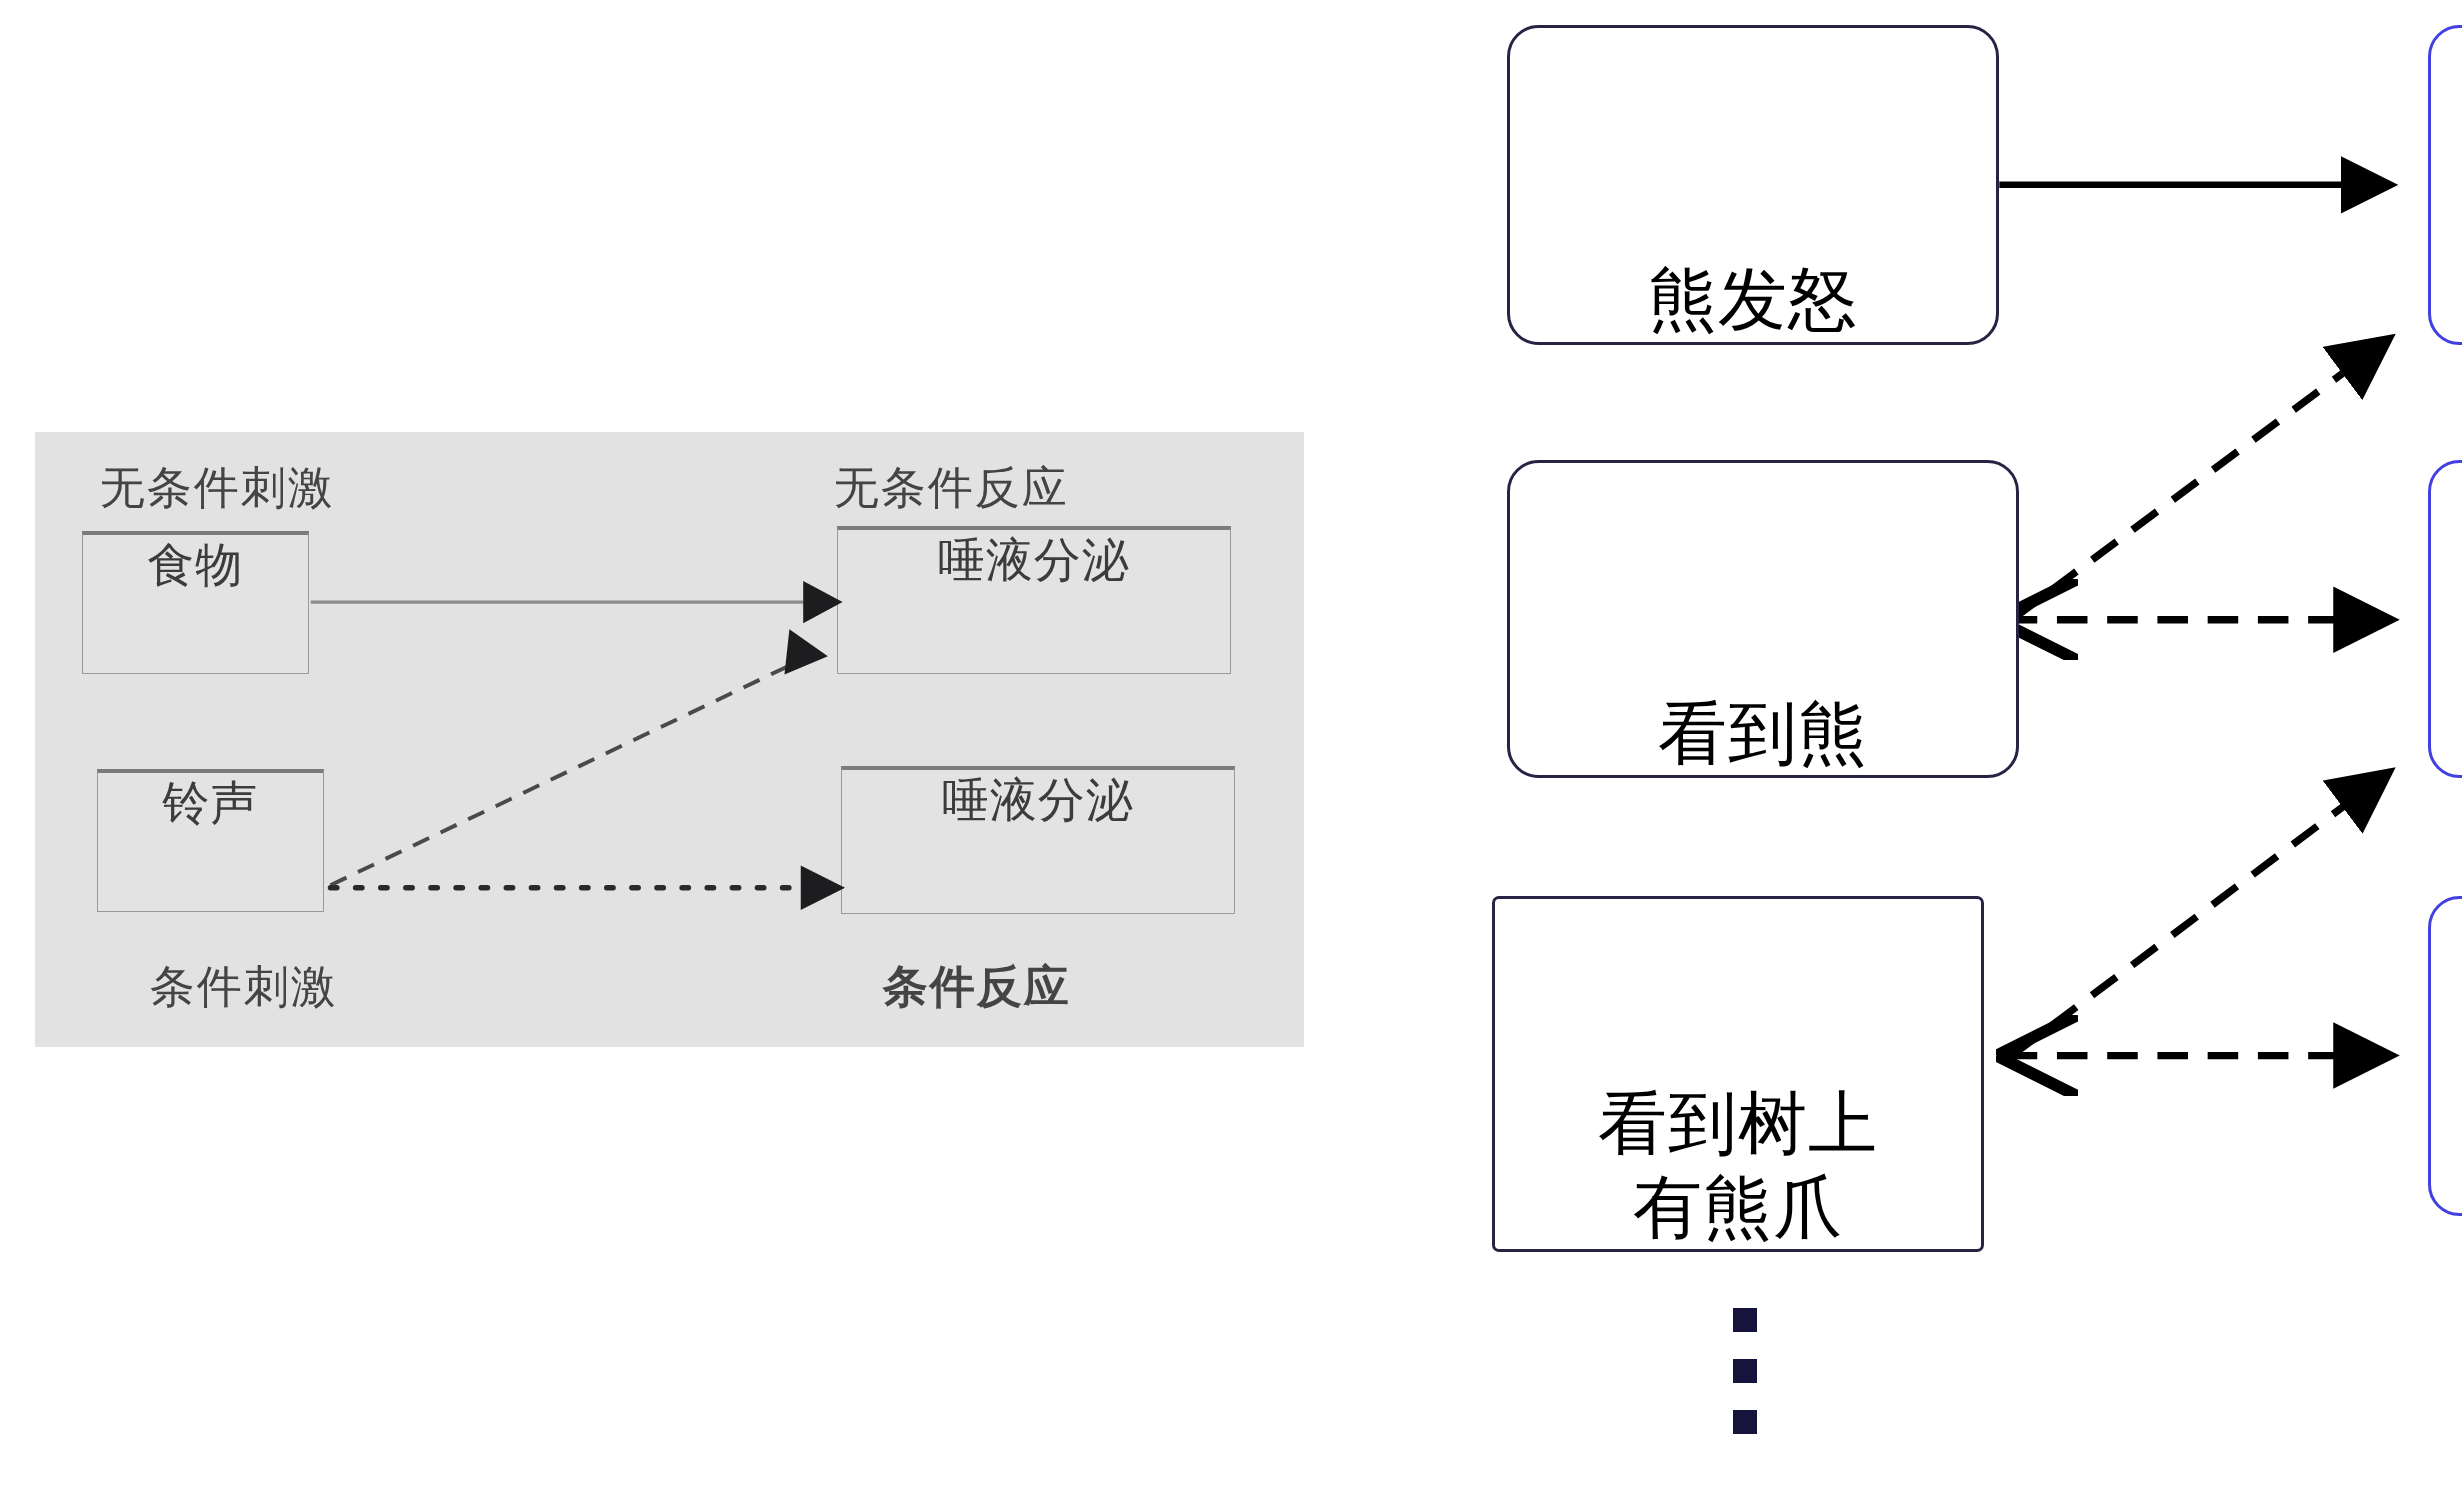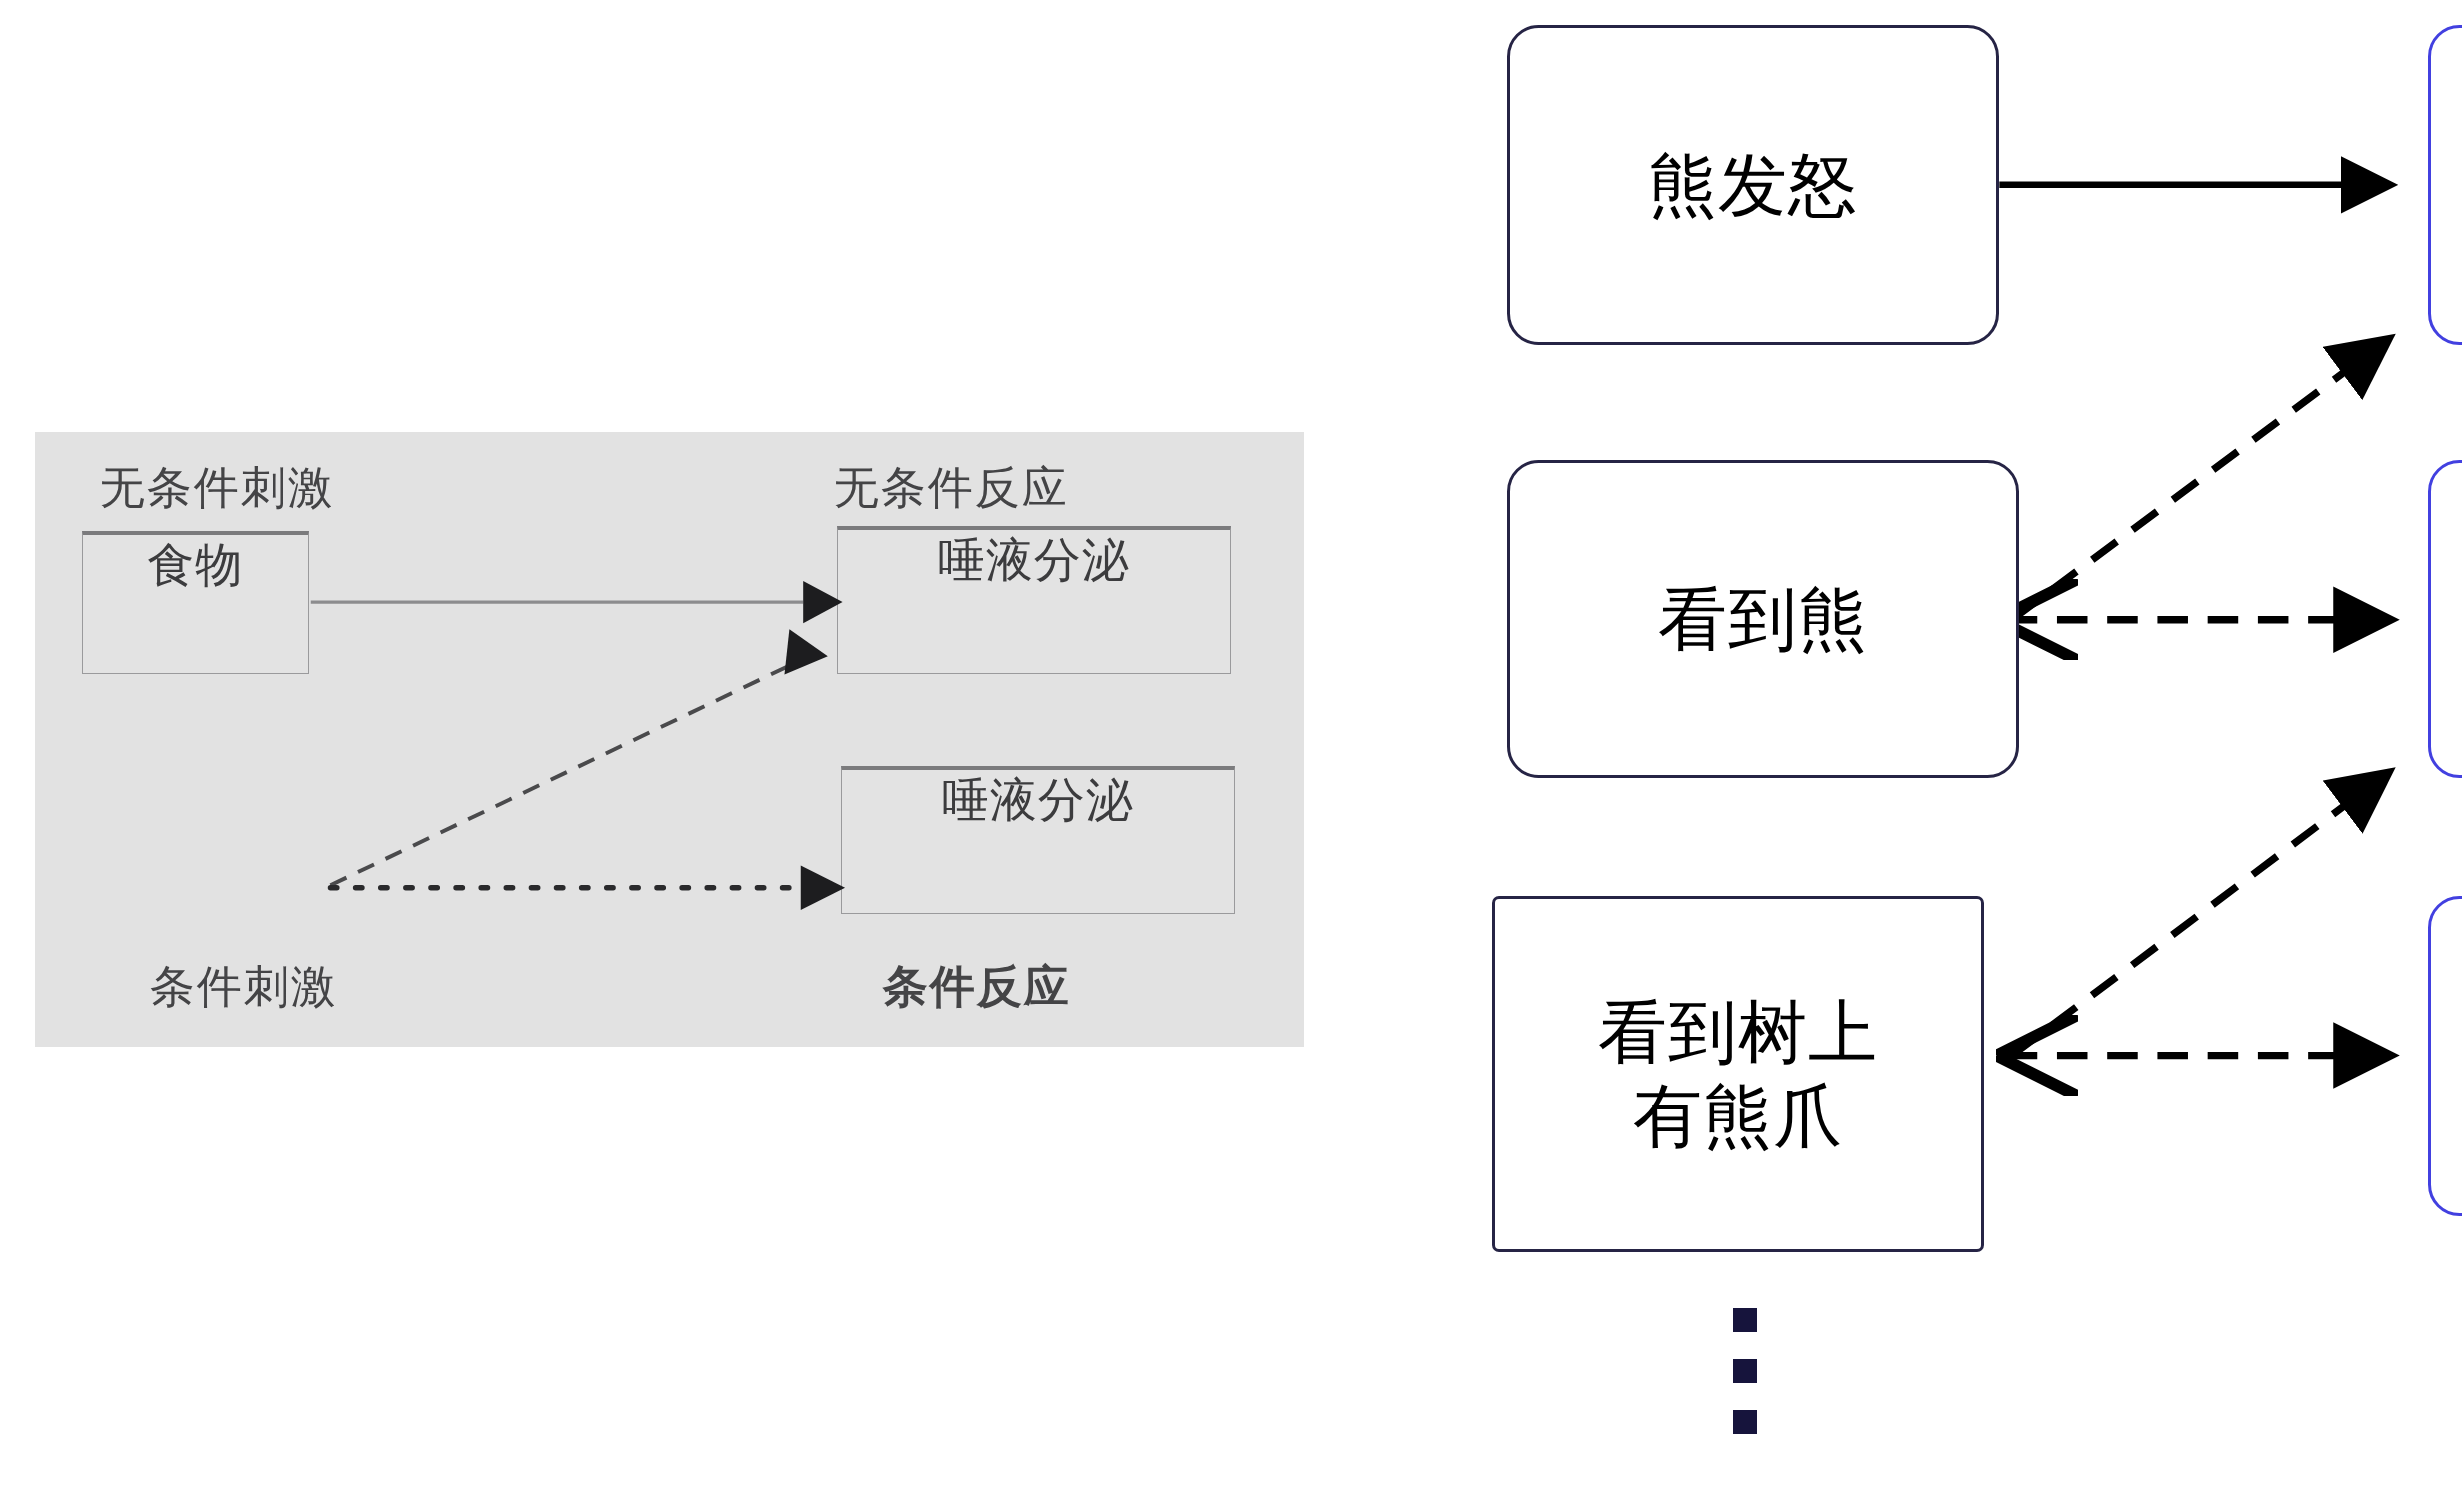--- a/index.html
+++ b/index.html
@@ -77,21 +77,21 @@
     position: absolute; left:0; top:0;
     width: 1878px; height: 1498px;
   }
 
   .node {
     position: absolute;
     box-sizing: border-box;
     background: #ffffff;
     border-radius: 31.5px;
     display: flex;
-    align-items: center;
+    align-items: flex-end;
     justify-content: center;
     text-align: center;
   }
   .node.dark  { border: 3.9px solid #262445; }
   .node.blue  { border: 3.9px solid #4240e0; }
 
   .node .label-cjk {
     font-family: "DejaVu Sans", "Liberation Sans", sans-serif;
     font-size: 69px;
     line-height: 1.22;
@@ -132,20 +132,23 @@
   <div class="lp-caption" id="lp-cap-ucr">无条件反应</div>
 
   <div class="lp-caption" id="lp-cap-cs">条件刺激</div>
 
   <div class="lp-caption" id="lp-cap-cr">条件反应</div>
 
   <div class="lp-box" id="lp-box-food">
     <span>食物</span>
   </div>
 
+  <div class="lp-box" id="lp-box-bell">
+    <span>铃声</span>
+  </div>
 
   <div class="lp-box" id="lp-box-sal1">
     <span>唾液分泌</span>
   </div>
 
   <div class="lp-box" id="lp-box-sal2">
     <span>唾液分泌</span>
   </div>
 
   <svg id="lp-svg" viewBox="0 0 2577 1248">

